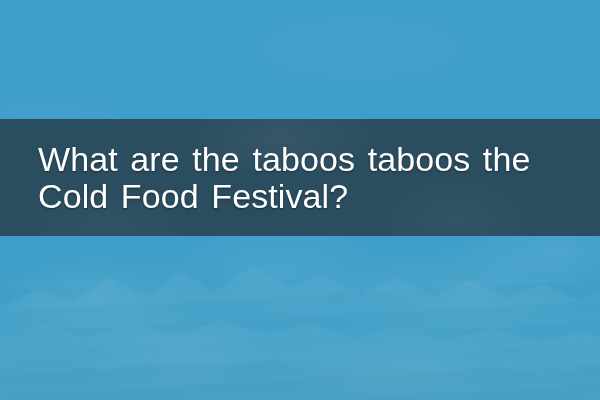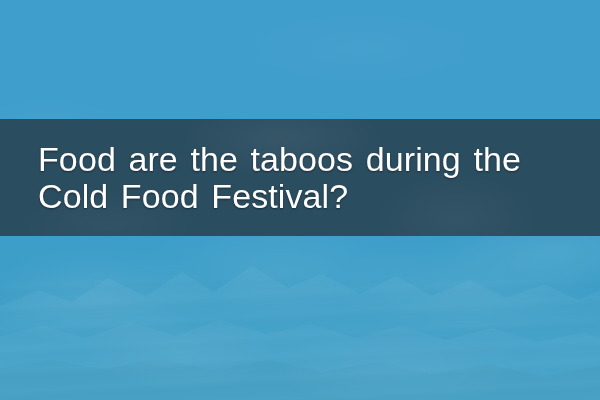--- a/index.html
+++ b/index.html
@@ -133,17 +133,17 @@
         <path d="M0,136 L52,128 L104,138 L158,126 L212,138 L268,128 L322,140 L378,130 L432,142 L488,132 L542,144 L600,134 L600,168 L0,168 Z" fill="rgba(0,0,0,0.05)"></path>
       </svg>
     </div>
 
     <div class="mottle"></div>
     <div class="ridges"></div>
     <div class="tint"></div>
   </div>
 
   <div class="caption-band">
-    <h1 class="caption-text">Food are the taboos during the
+    <h1 class="caption-text">What are the taboos taboos the
 Cold Food Festival?</h1>
   </div>
 
 </div>
 
 </body></html>

